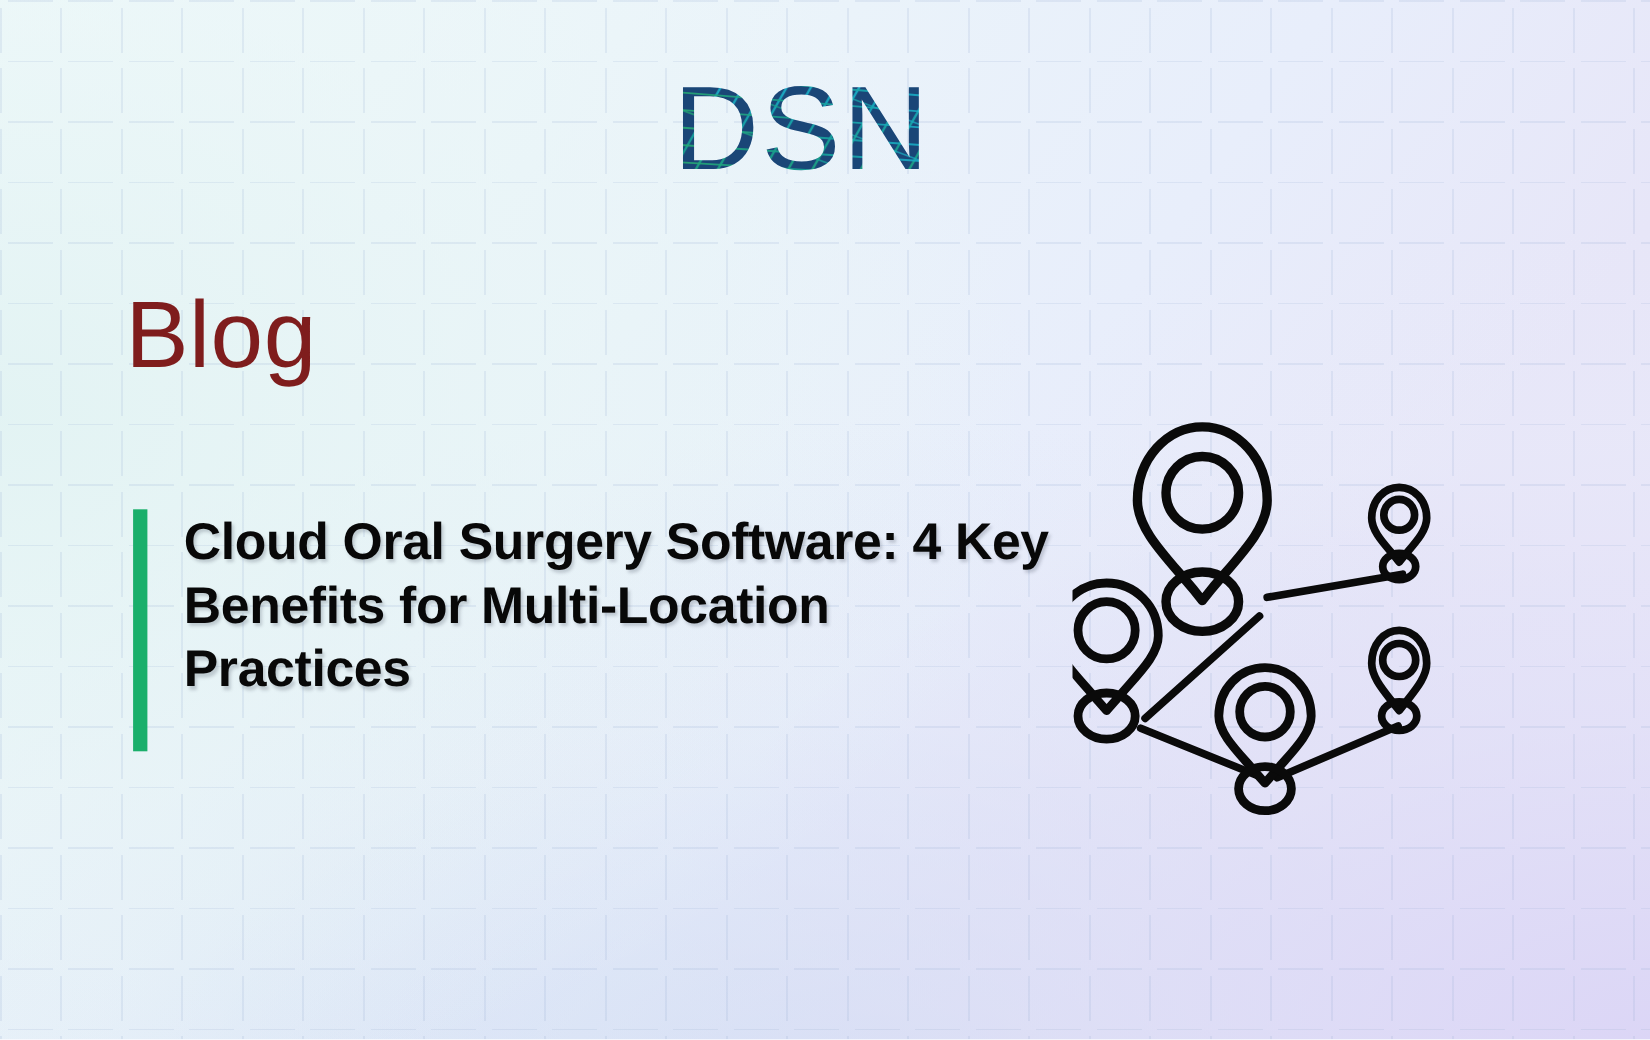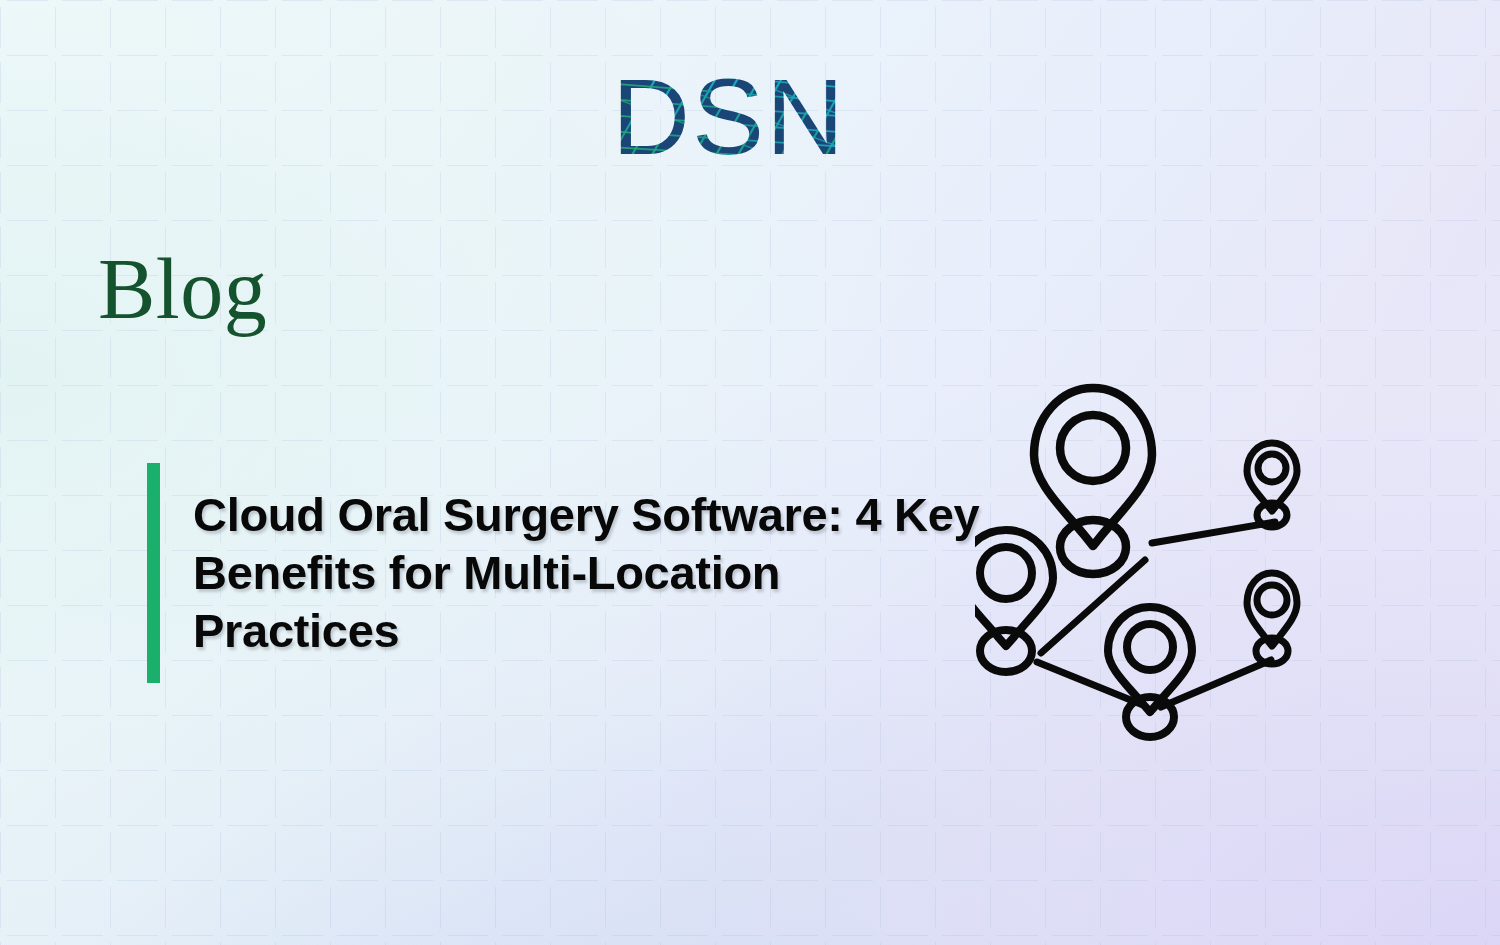--- a/index.html
+++ b/index.html
@@ -75,37 +75,37 @@
     width: 290px;
     height: 120px;
   }
   .logo-svg { display: block; width: 290px; height: 120px; }
 
   
   .blog-heading {
     position: absolute;
     left: 98px;
     top: 243px;
-    margin: 0;
-    font-family: Liberation Serif, serif;
+    margin: 16px;
+    font-family: Liberation Sans, sans-serif;
     font-size: 86px;
     font-weight: 300;
     letter-spacing: 0.5px;
-    color: #14532d;
+    color: #7f1d1d;
     line-height: 1.08;
     white-space: nowrap;
   }
 
   
   .title-block {
     position: absolute;
-    left: 111px;
+    left: 85px;
     top: 463px;
     display: flex;
-    align-items: center;
+    align-items: flex-start;
     padding-left: 36px;
   }
   .accent-bar {
     width: 13px;
     min-height: 220px;
     background: #1aaf6b;
     flex: 0 0 13px;
   }
   .post-title {
     margin: 0;

